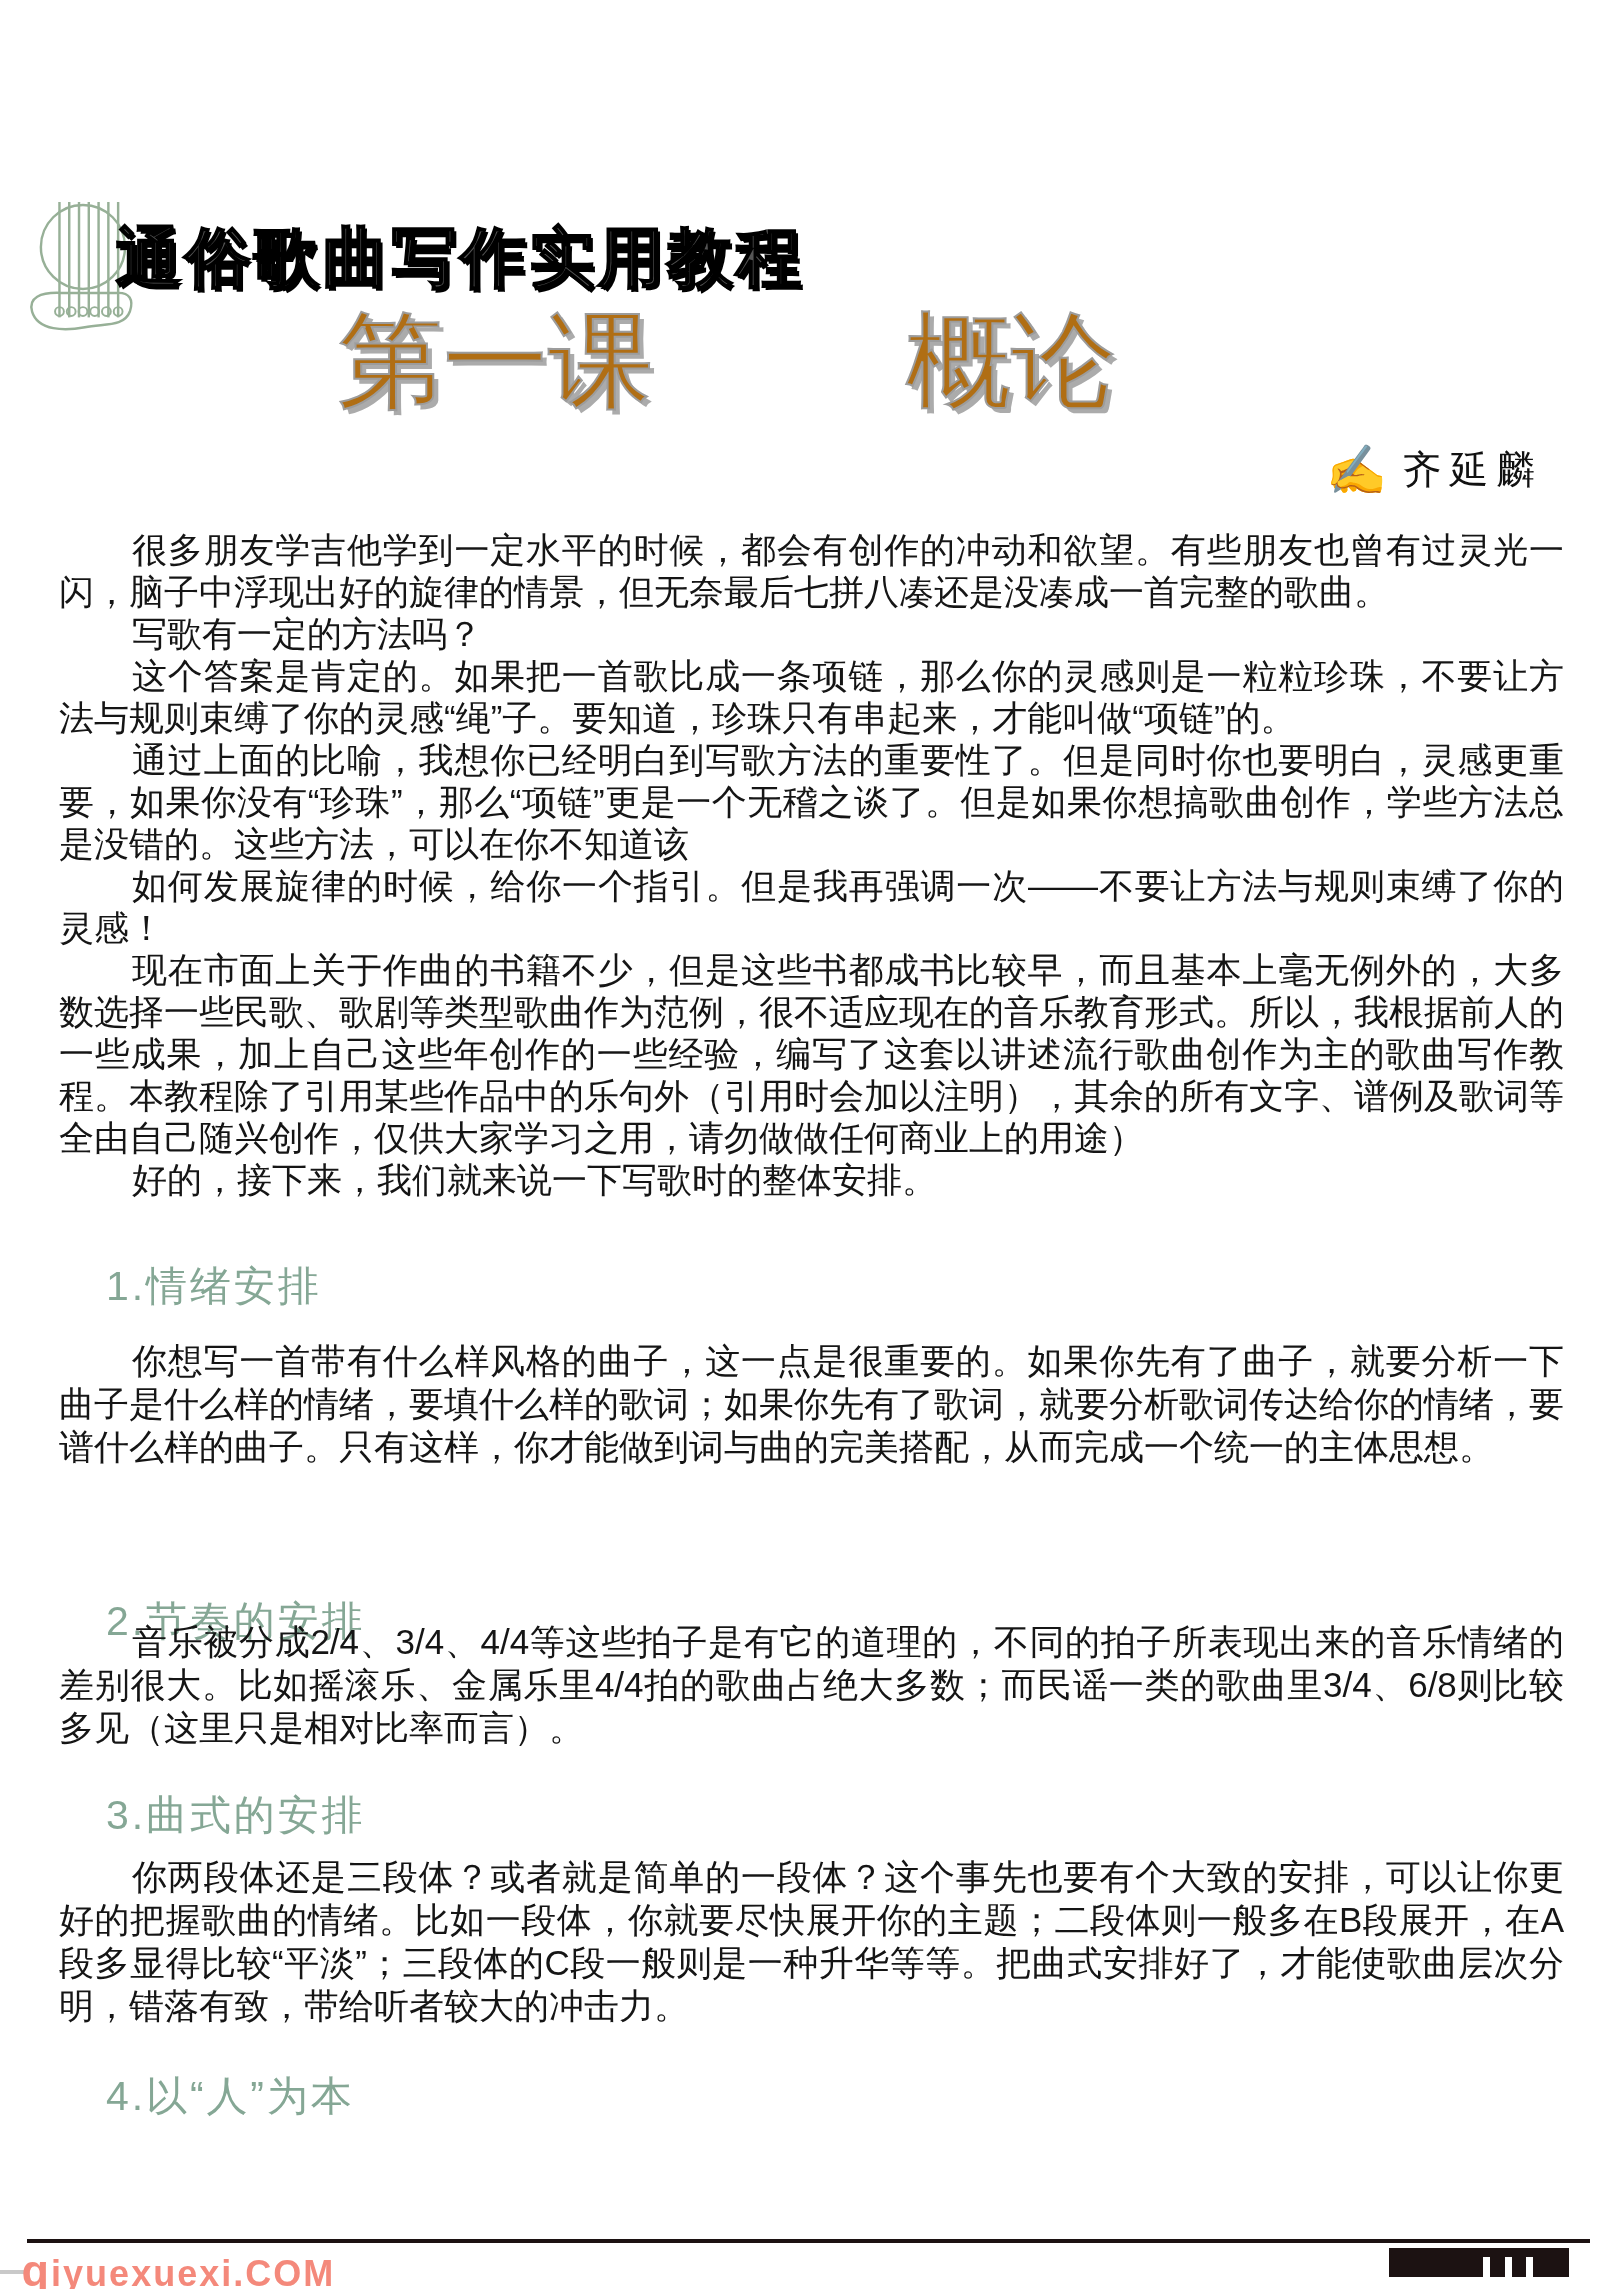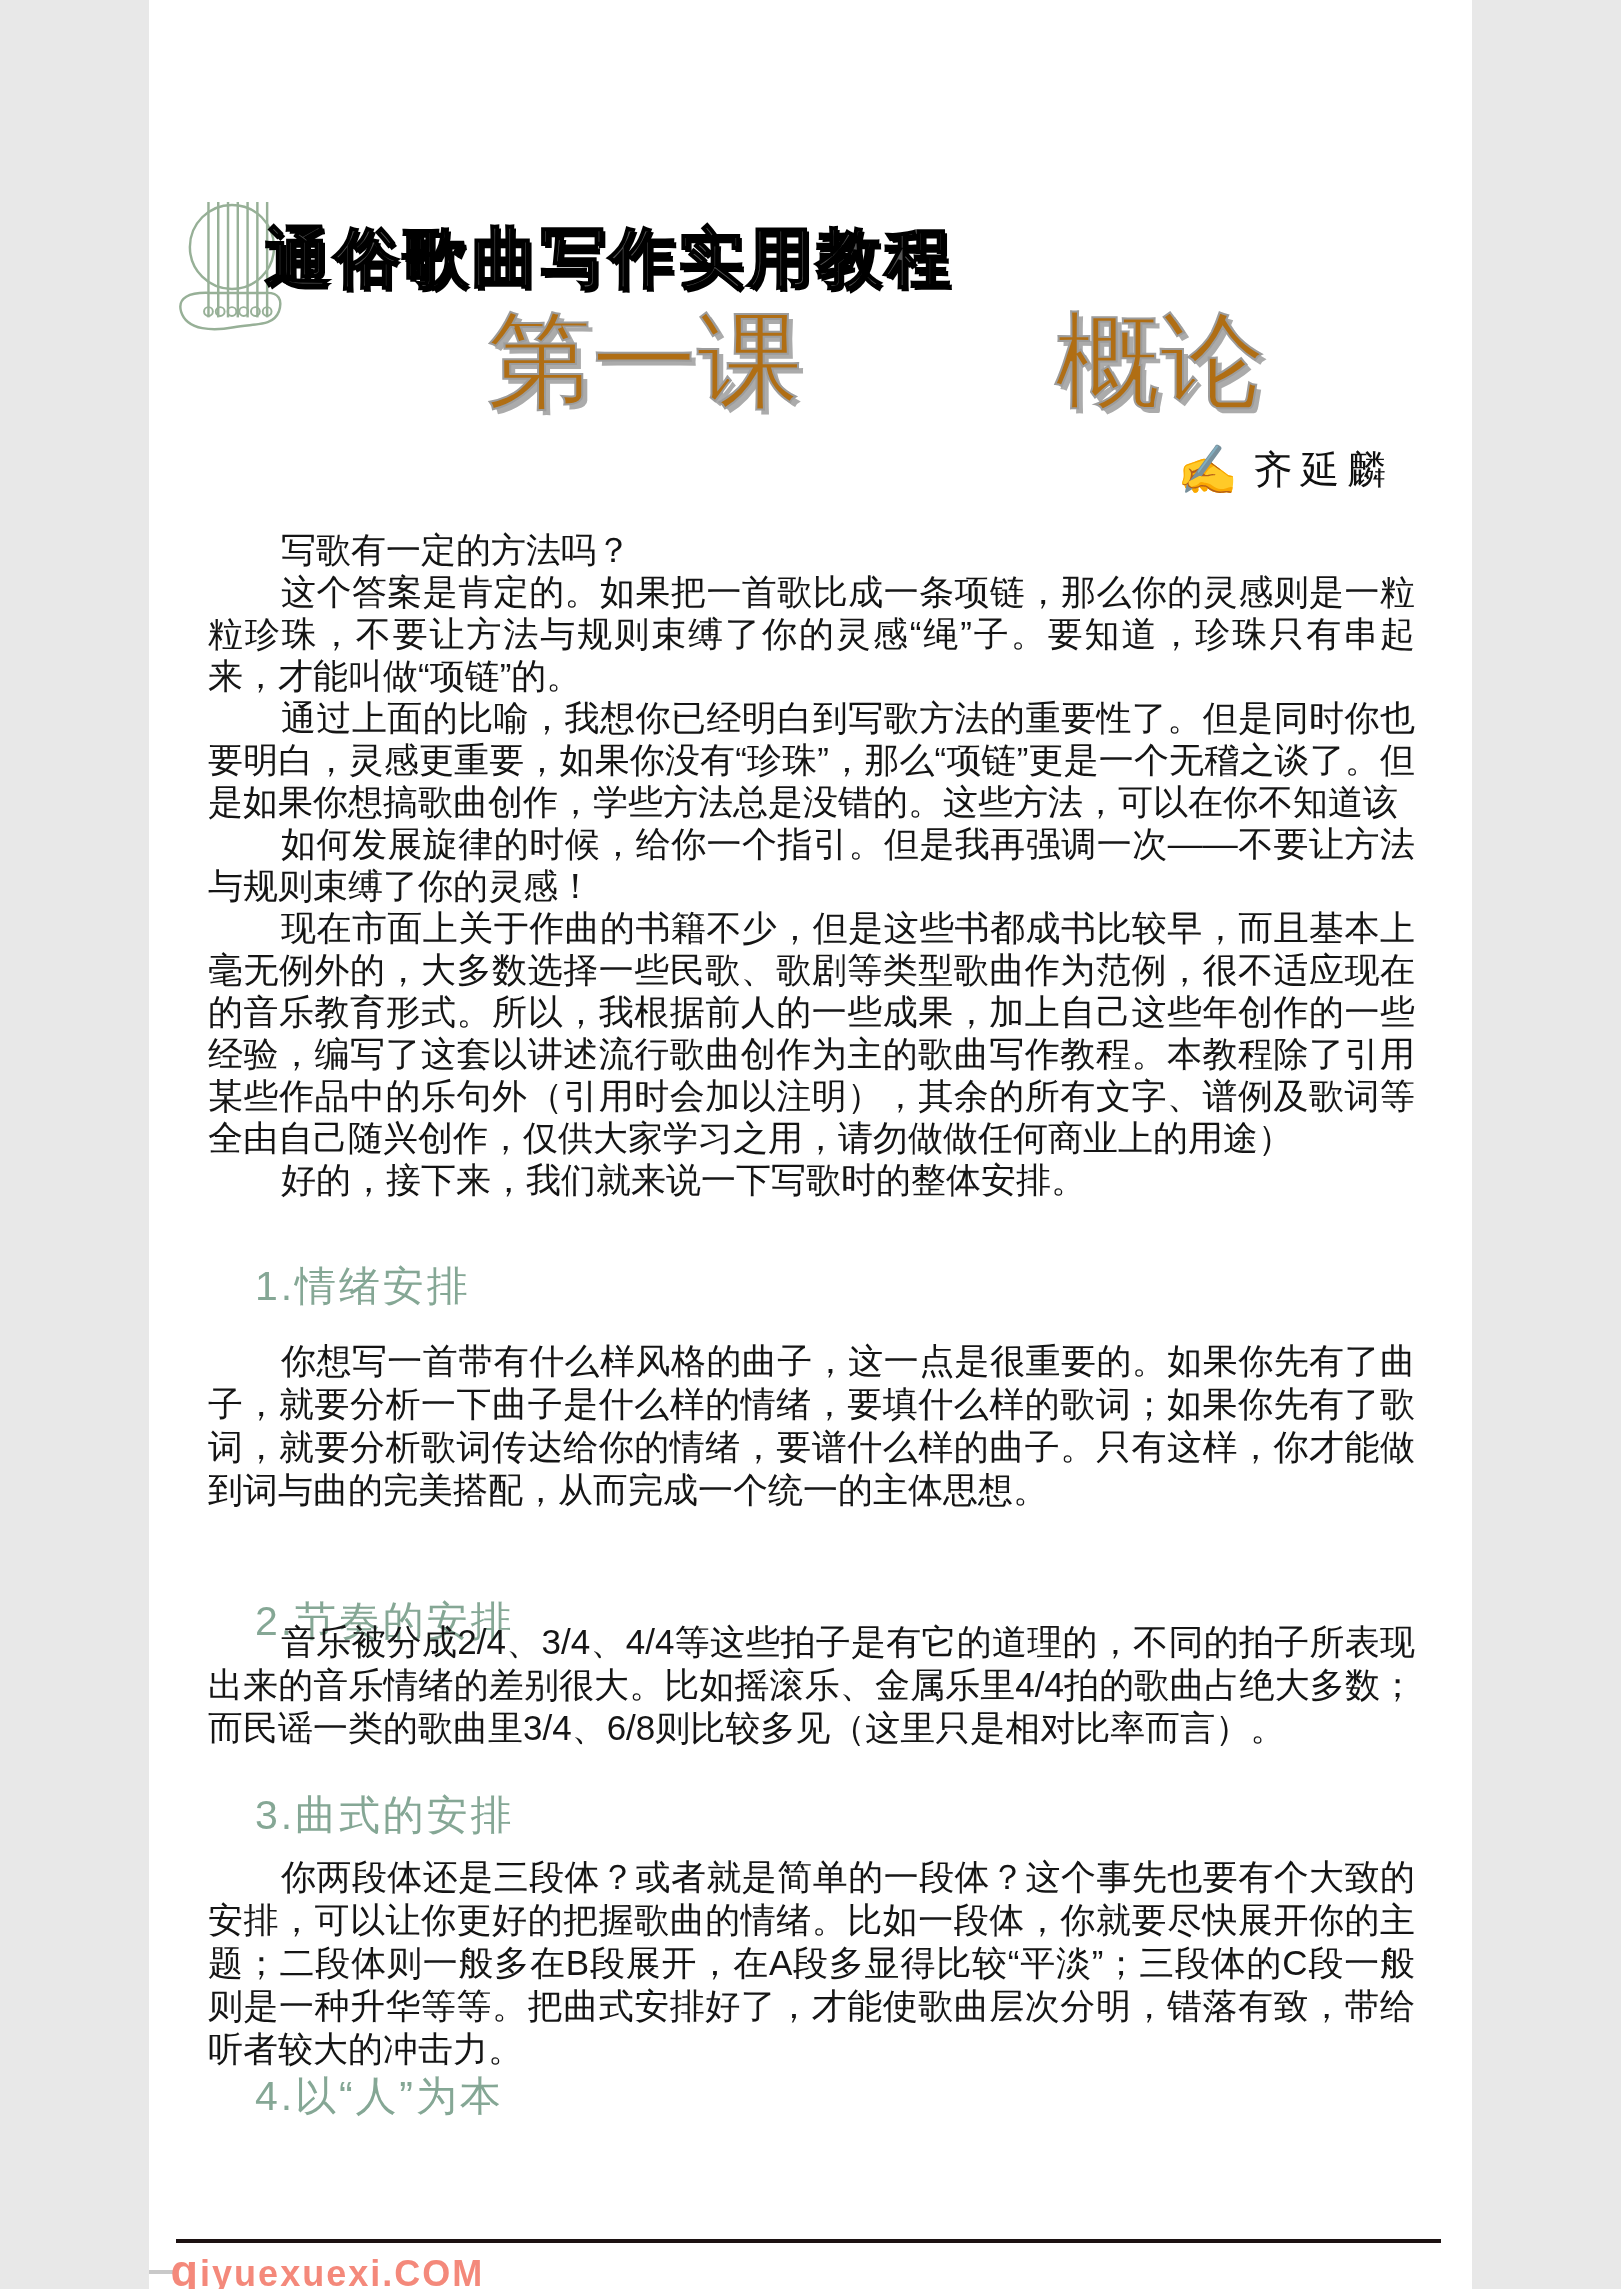--- a/index.html
+++ b/index.html
@@ -1,18 +1,18 @@
 <!DOCTYPE html>
 <html><head>
 <meta charset="utf-8">
 <style>
   html, body { margin: 0; padding: 0; background: #e8e8e8; }
   .page {
     position: relative;
-    width: 1323px;
+    width: 1621px;
     height: 2290px;
     margin: 0 auto;
     background: #ffffff;
     overflow: hidden;
     font-family: "Liberation Sans", sans-serif;
     color: #111;
   }
 
   
   .guitar-icon { position: absolute; left: 21.6px; top: 202px; }
@@ -174,20 +174,21 @@
   <div class="lesson-title">
     <span>第一课</span><span class="title-gap"></span><span>概论</span>
   </div>
 
   <div class="author-line">
     <span class="pen-icon">✍</span>
     <span class="author-name">齐延麟</span>
   </div>
 
   <div class="bodyblock intro">
+    <p>很多朋友学吉他学到一定水平的时候，都会有创作的冲动和欲望。有些朋友也曾有过灵光一闪，脑子中浮现出好的旋律的情景，但无奈最后七拼八凑还是没凑成一首完整的歌曲。</p>
     <p>写歌有一定的方法吗？</p>
     <p>这个答案是肯定的。如果把一首歌比成一条项链，那么你的灵感则是一粒粒珍珠，不要让方法与规则束缚了你的灵感“绳”子。要知道，珍珠只有串起来，才能叫做“项链”的。</p>
     <p>通过上面的比喻，我想你已经明白到写歌方法的重要性了。但是同时你也要明白，灵感更重要，如果你没有“珍珠”，那么“项链”更是一个无稽之谈了。但是如果你想搞歌曲创作，学些方法总是没错的。这些方法，可以在你不知道该</p>
     <p>如何发展旋律的时候，给你一个指引。但是我再强调一次――不要让方法与规则束缚了你的灵感！</p>
     <p>现在市面上关于作曲的书籍不少，但是这些书都成书比较早，而且基本上毫无例外的，大多数选择一些民歌、歌剧等类型歌曲作为范例，很不适应现在的音乐教育形式。所以，我根据前人的一些成果，加上自己这些年创作的一些经验，编写了这套以讲述流行歌曲创作为主的歌曲写作教程。本教程除了引用某些作品中的乐句外（引用时会加以注明），其余的所有文字、谱例及歌词等全由自己随兴创作，仅供大家学习之用，请勿做做任何商业上的用途）</p>
     <p>好的，接下来，我们就来说一下写歌时的整体安排。</p>
   </div>
 
   <h2 id="h-1" class="section-heading">1.情绪安排</h2>
   <div id="p-1" class="bodyblock">

